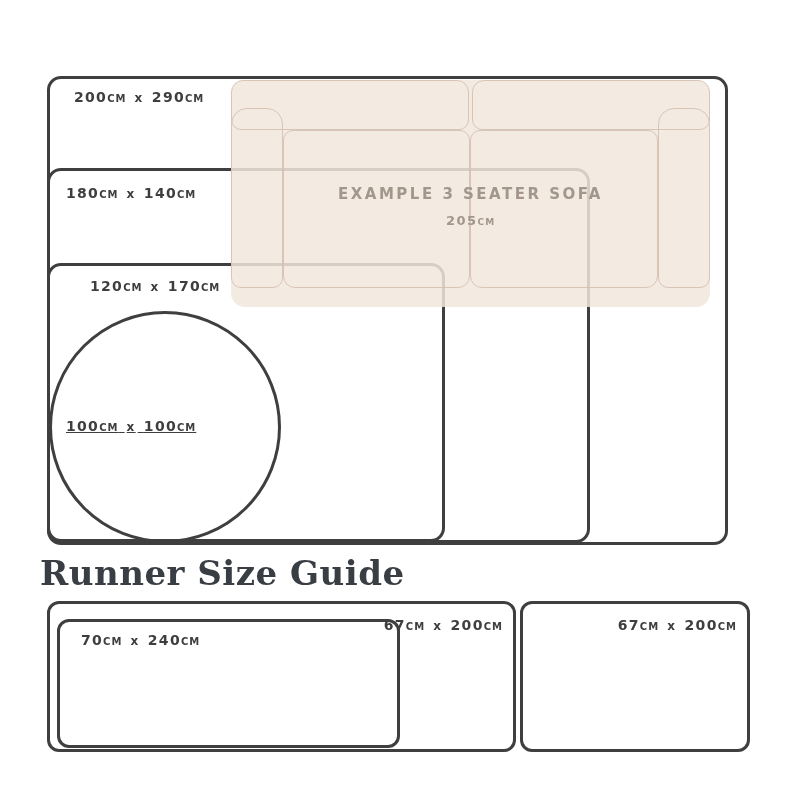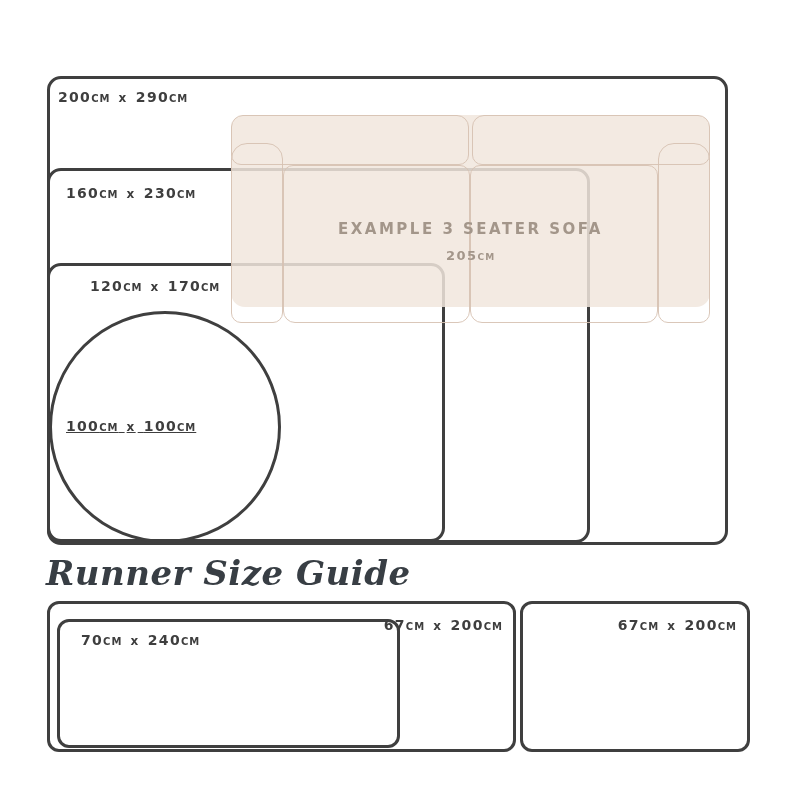--- a/index.html
+++ b/index.html
@@ -52,22 +52,22 @@
     letter-spacing: 1px;
     text-transform: uppercase;
   }
   .size-label .sep {
     font-size: 12px;
     margin: 0 2px;
   }
   
   .sofa {
     position: absolute;
-    left: 231px; top: 115px;
-    width: 479px; height: 192px;
+    left: 231px; top: 80px;
+    width: 479px; height: 227px;
     background: rgba(241, 230, 221, 0.85);
     border-radius: 14px;
   }
   .sofa-part {
     position: absolute;
     border: 1.5px solid rgba(214, 193, 177, 0.9);
     background: transparent;
   }
   .sofa-back-left   { left: 0px;   top: 0px;  width: 238px; height: 50px;  border-radius: 12px 12px 10px 10px; }
   .sofa-back-right  { left: 241px; top: 0px;  width: 238px; height: 50px;  border-radius: 12px 12px 10px 10px; }
@@ -104,42 +104,42 @@
     <div class="sofa-part sofa-arm-left"></div>
     <div class="sofa-part sofa-arm-right"></div>
     <div class="sofa-part sofa-seat-left"></div>
     <div class="sofa-part sofa-seat-right"></div>
     <div class="sofa-label sofa-title-label">EXAMPLE 3 SEATER SOFA</div>
     <div class="sofa-label sofa-size-label">
       <span>205</span><span class="unit">cm</span>
     </div>
   </div>
 
-  <div class="size-label" style="left:58px; top:89px;">
+  <div class="size-label" style="left:74px; top:89px;">
     <span>200</span><span class="unit">cm</span>
     <span class="sep">x</span>
     <span>290</span><span class="unit">cm</span>
   </div>
   <div class="size-label" style="left:66px; top:185px;">
-    <span>160</span><span class="unit">cm</span>
+    <span>180</span><span class="unit">cm</span>
     <span class="sep">x</span>
-    <span>230</span><span class="unit">cm</span>
+    <span>140</span><span class="unit">cm</span>
   </div>
   <div class="size-label" style="left:66px; top:278px;margin-left:24px;">
     <span>120</span><span class="unit">cm</span>
     <span class="sep">x</span>
     <span>170</span><span class="unit">cm</span>
   </div>
   <div class="size-label" style="left:66px; top:418px;text-decoration:underline;">
     <span>100</span><span class="unit">cm</span>
     <span class="sep">x</span>
     <span>100</span><span class="unit">cm</span>
   </div>
 
-  <div class="section-title" style="left:46px; top:553px;font-style:italic;">Runner Size Guide</div>
+  <div class="section-title" style="left:40px; top:553px;">Runner Size Guide</div>
 
   <div class="runner-rect" style="left:47px; top:601px; width:469px; height:151px;"></div>
   <div class="runner-rect" style="left:57px; top:619px; width:343px; height:129px;"></div>
   <div class="runner-rect" style="left:520px; top:601px; width:230px; height:151px;"></div>
 
   <div class="size-label" style="left:81px; top:632px;">
     <span>70</span><span class="unit">cm</span>
     <span class="sep">x</span>
     <span>240</span><span class="unit">cm</span>
   </div>

